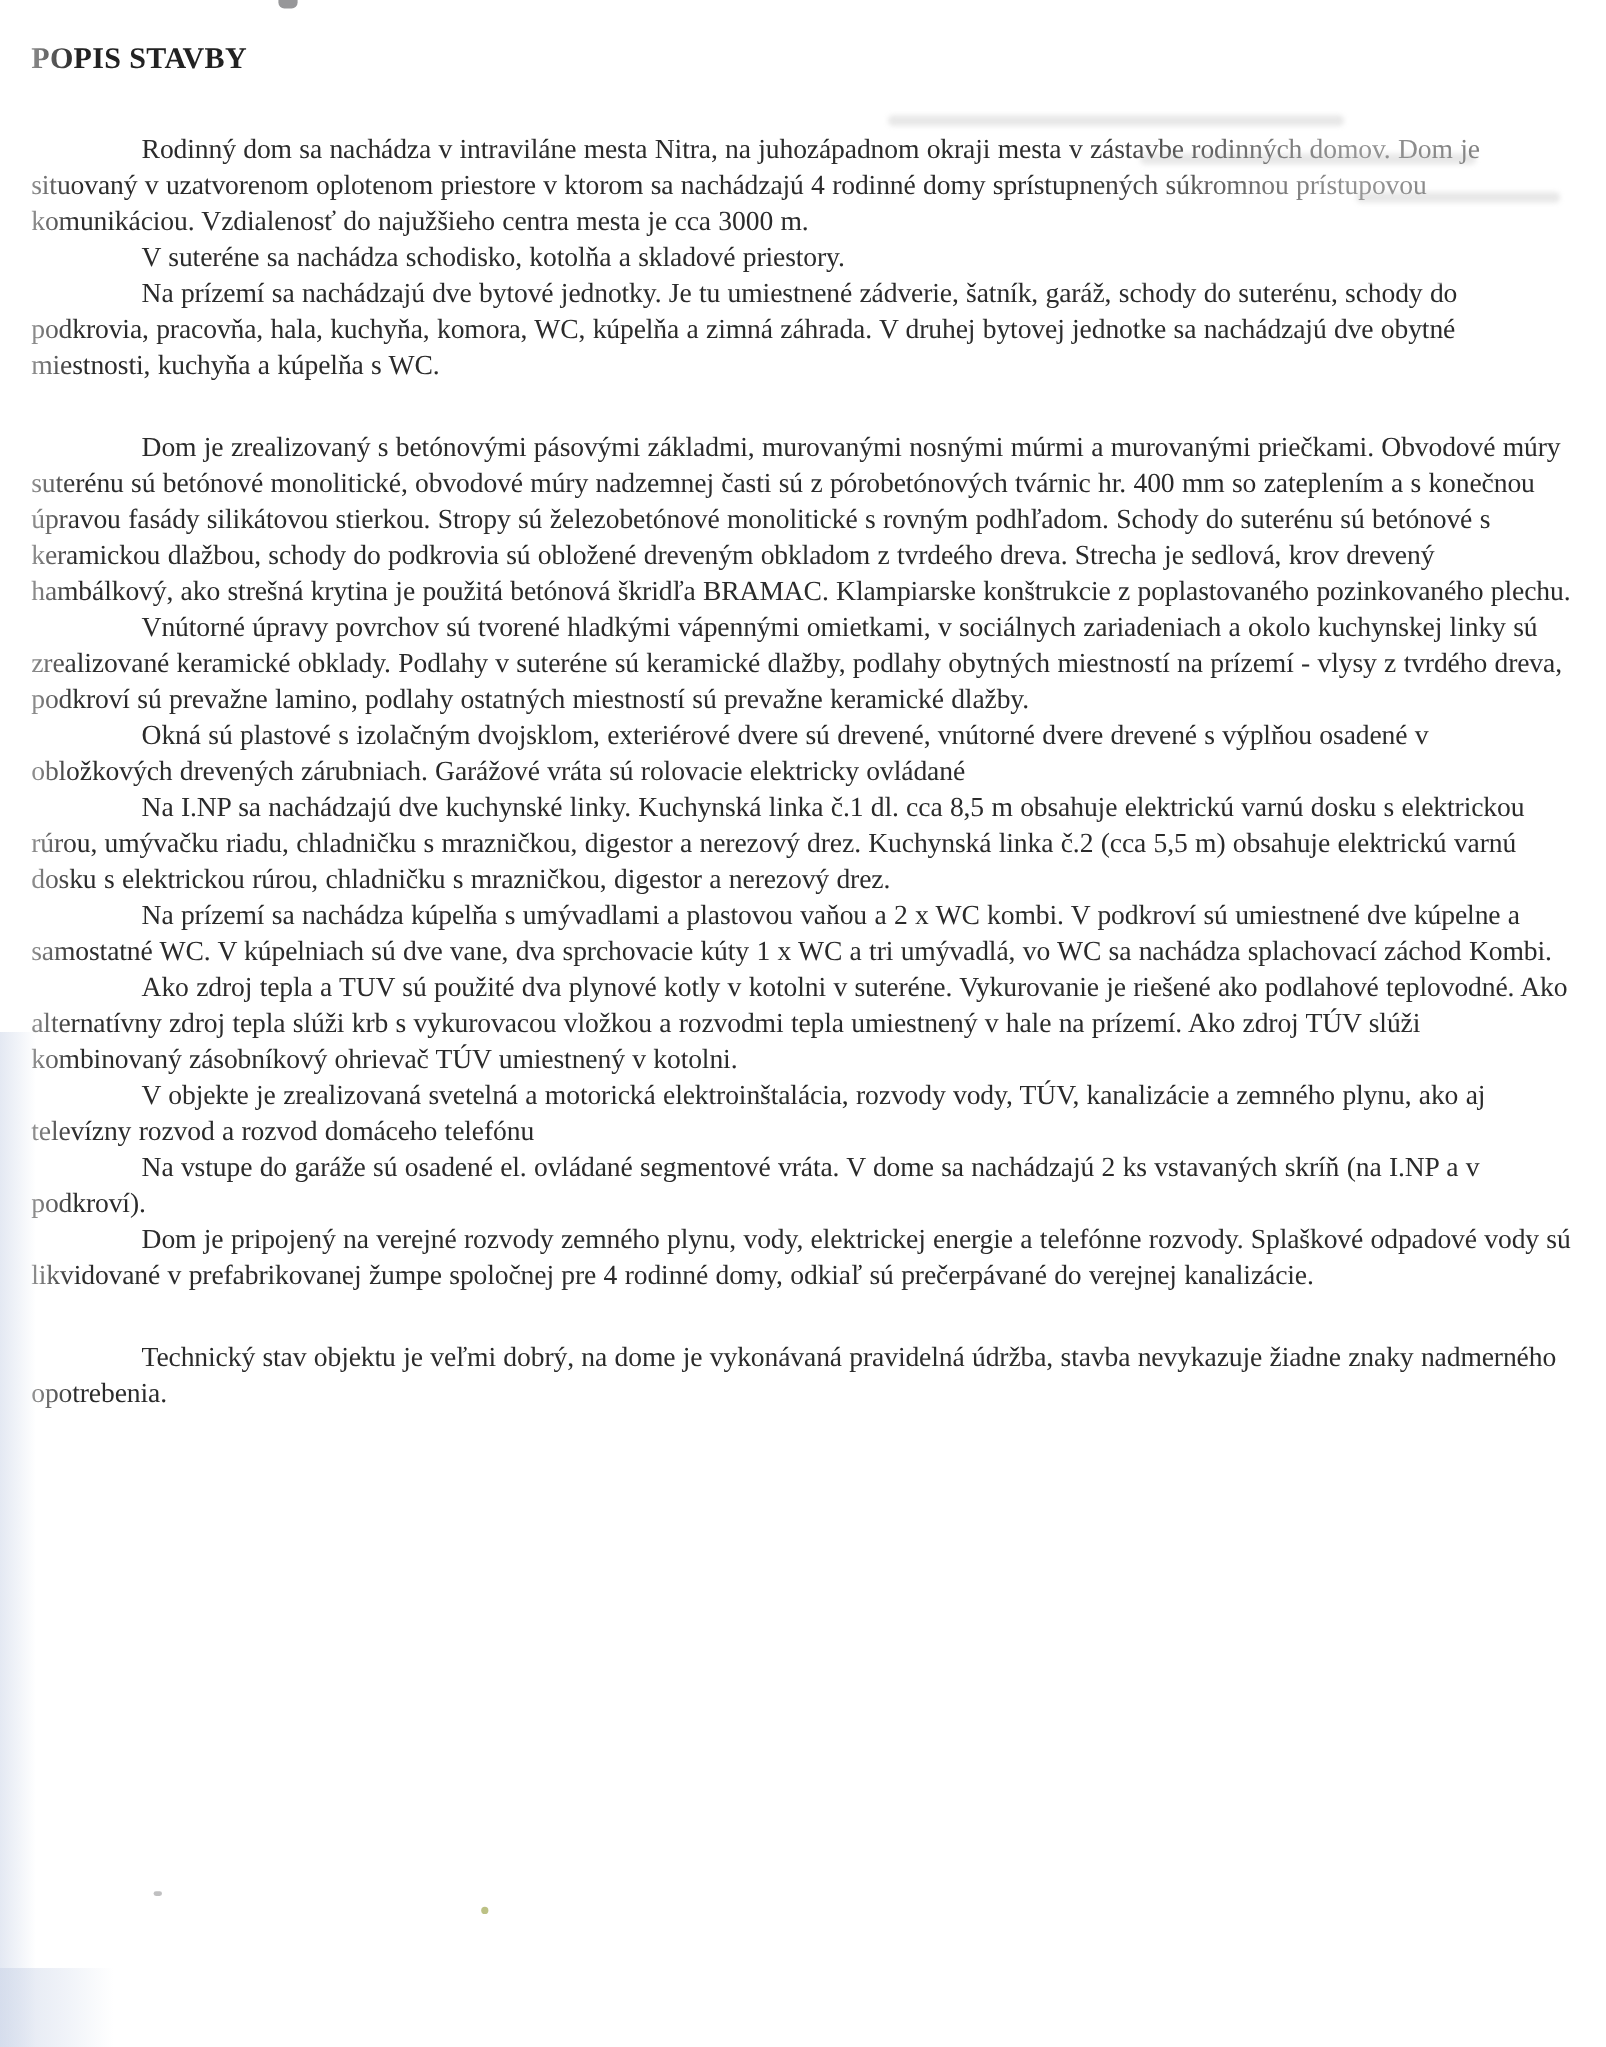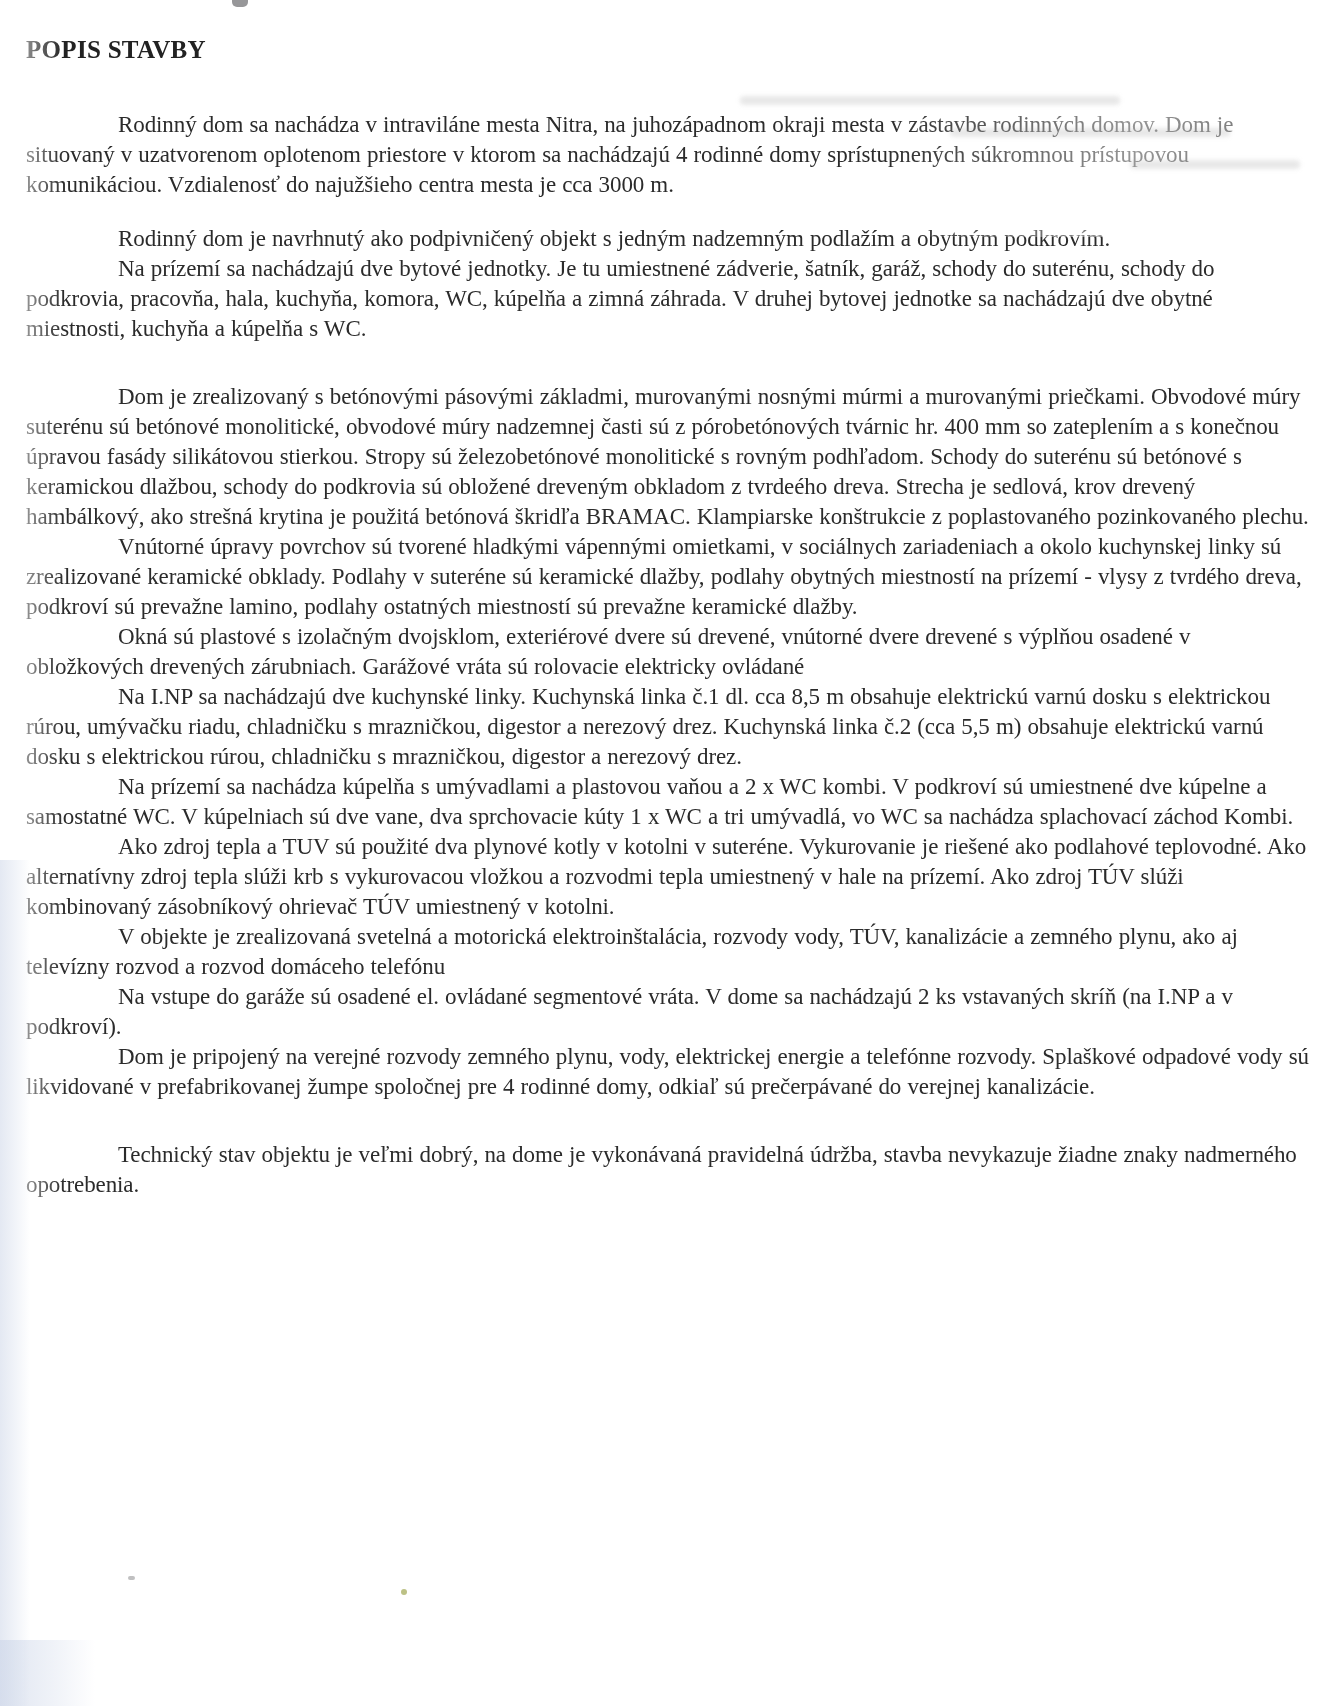--- a/index.html
+++ b/index.html
@@ -98,21 +98,21 @@
   }
 </style>
 </head>
 <body>
 
 <div class="page">
 
   <h1 class="title">POPIS STAVBY</h1>
 
   <p class="para gap-title">Rodinný dom sa nachádza v intraviláne mesta Nitra, na juhozápadnom okraji mesta v zástavbe rodinných domov. Dom je situovaný v uzatvorenom oplotenom priestore v ktorom sa nachádzajú 4 rodinné domy sprístupnených súkromnou prístupovou komunikáciou. Vzdialenosť do najužšieho centra mesta je cca 3000 m.</p>
-  <p class="para gap-sm">Rodinný dom je navrhnutý ako podpivničený objekt s jedným nadzemným podlažím a obytným podkrovím.</p>
+  <p class="para">V suteréne sa nachádza schodisko, kotolňa a skladové priestory.</p>
   <p class="para">Na prízemí sa nachádzajú dve bytové jednotky. Je tu umiestnené zádverie, šatník, garáž, schody do suterénu, schody do podkrovia, pracovňa, hala, kuchyňa, komora, WC, kúpelňa a zimná záhrada. V druhej bytovej jednotke sa nachádzajú dve obytné miestnosti, kuchyňa a kúpelňa s WC.</p>
   <p class="para gap-lg">Dom je zrealizovaný s betónovými pásovými základmi, murovanými nosnými múrmi a murovanými priečkami. Obvodové múry suterénu sú betónové monolitické, obvodové múry nadzemnej časti sú z pórobetónových tvárnic hr. 400 mm so zateplením a s konečnou úpravou fasády silikátovou stierkou. Stropy sú železobetónové monolitické s rovným podhľadom. Schody do suterénu sú betónové s keramickou dlažbou, schody do podkrovia sú obložené dreveným obkladom z tvrdeého dreva. Strecha je sedlová, krov drevený hambálkový, ako strešná krytina je použitá betónová škridľa BRAMAC. Klampiarske konštrukcie z poplastovaného pozinkovaného plechu.</p>
   <p class="para">Vnútorné úpravy povrchov sú tvorené hladkými vápennými omietkami, v sociálnych zariadeniach a okolo kuchynskej linky sú zrealizované keramické obklady. Podlahy v suteréne sú keramické dlažby, podlahy obytných miestností na prízemí - vlysy z tvrdého dreva, podkroví sú prevažne lamino, podlahy ostatných miestností sú prevažne keramické dlažby.</p>
   <p class="para">Okná sú plastové s izolačným dvojsklom, exteriérové dvere sú drevené, vnútorné dvere drevené s výplňou osadené v obložkových drevených zárubniach. Garážové vráta sú rolovacie elektricky ovládané</p>
   <p class="para">Na I.NP sa nachádzajú dve kuchynské linky. Kuchynská linka č.1 dl. cca 8,5 m obsahuje elektrickú varnú dosku s elektrickou rúrou, umývačku riadu, chladničku s mrazničkou, digestor a nerezový drez. Kuchynská linka č.2 (cca 5,5 m) obsahuje elektrickú varnú dosku s elektrickou rúrou, chladničku s mrazničkou, digestor a nerezový drez.</p>
   <p class="para">Na prízemí sa nachádza kúpelňa s umývadlami a plastovou vaňou a 2 x WC kombi. V podkroví sú umiestnené dve kúpelne a samostatné WC. V kúpelniach sú dve vane, dva sprchovacie kúty 1 x WC a tri umývadlá, vo WC sa nachádza splachovací záchod Kombi.</p>
   <p class="para">Ako zdroj tepla a TUV sú použité dva plynové kotly v kotolni v suteréne. Vykurovanie je riešené ako podlahové teplovodné. Ako alternatívny zdroj tepla slúži krb s vykurovacou vložkou a rozvodmi tepla umiestnený v hale na prízemí. Ako zdroj TÚV slúži kombinovaný zásobníkový ohrievač TÚV umiestnený v kotolni.</p>
   <p class="para">V objekte je zrealizovaná svetelná a motorická elektroinštalácia, rozvody vody, TÚV, kanalizácie a zemného plynu, ako aj televízny rozvod a rozvod domáceho telefónu</p>
   <p class="para">Na vstupe do garáže sú osadené el. ovládané segmentové vráta. V dome sa nachádzajú 2 ks vstavaných skríň (na I.NP a v podkroví).</p>
   <p class="para">Dom je pripojený na verejné rozvody zemného plynu, vody, elektrickej energie a telefónne rozvody. Splaškové odpadové vody sú likvidované v prefabrikovanej žumpe spoločnej pre 4 rodinné domy, odkiaľ sú prečerpávané do verejnej kanalizácie.</p>

